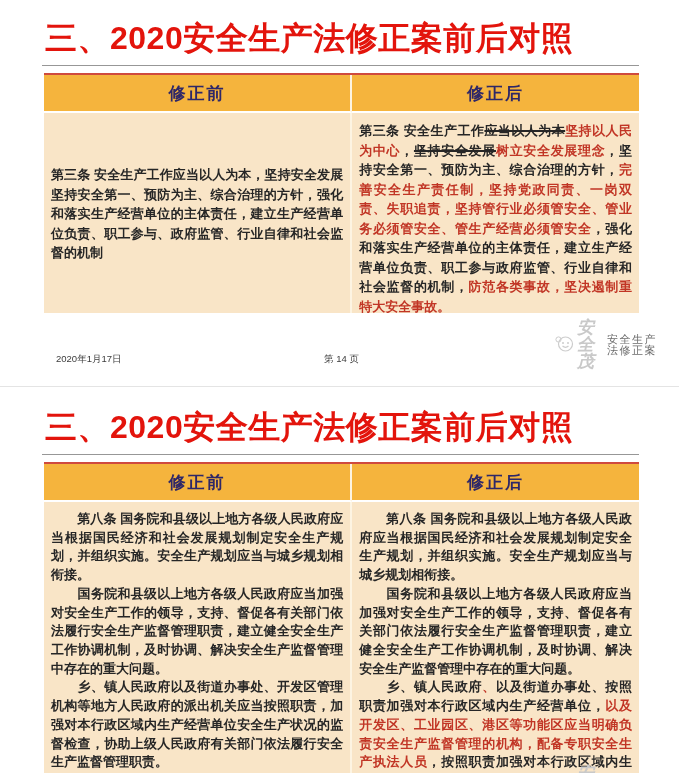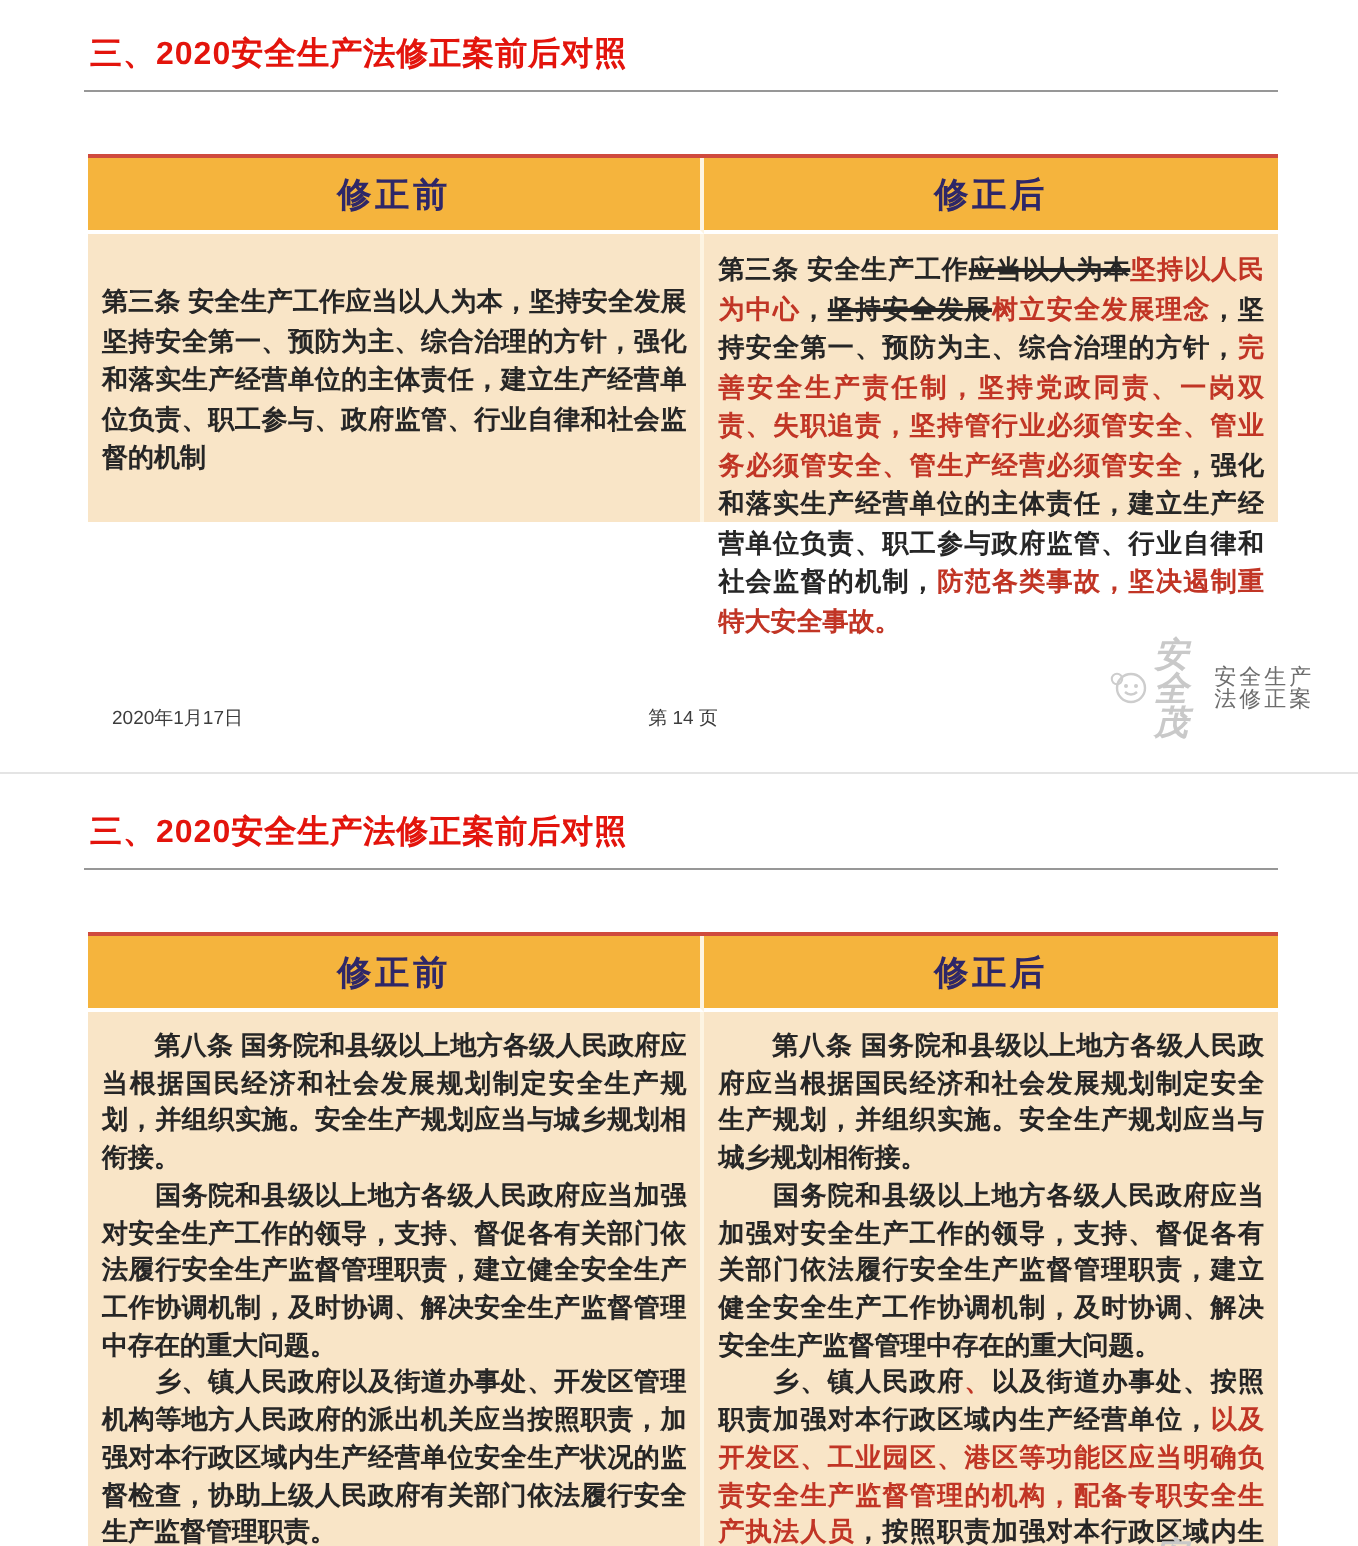--- a/index.html
+++ b/index.html
@@ -11,42 +11,42 @@
   body{
     width:679px;height:773px;overflow:hidden;
     font-family:"Liberation Sans",sans-serif;color:var(--body_text);
   }
   .slide{
     position:relative;height:386px;padding:16px 40px 20px 44px;
     display:flex;flex-direction:column;background:#fff;
   }
   .slide.s2{height:387px;border-top:1px solid #e4e4e4;padding-top:18px;}
   .title{
-    font-size:16px;line-height:1.25;font-weight:900;color:var(--title_red);
+    font-size:32px;line-height:1.25;font-weight:900;color:var(--title_red);
     letter-spacing:.5px;margin:2px 0 7px 1px;
   }
   .rule{border-top:1px solid #979797;margin:0 0 7px -2px;}
   .cmp-table{
-    display:flex;border-top:2px solid #cf4a3e;margin-top:24px;
+    display:flex;border-top:2px solid #cf4a3e;
   }
   .col{display:flex;flex-direction:column;}
   .col.before{width:51.8%;}
   .col.after{width:48.2%;}
   .col.before .th,.col.before .cell{border-right:2px solid #fdf4e2;}
   .th{
     height:38px;line-height:38px;background:var(--header_bg);
     color:var(--header_text);font-size:17px;font-weight:800;text-align:center;
     letter-spacing:2px;border-bottom:2px solid #fff;
   }
   .cell{
     background:var(--cell_bg);
     font-size:13px;line-height:1.5;font-weight:600;text-align:justify;
     padding:8px 7px 6px 7px;color:var(--body_text);
   }
-  .s1 .cell{height:144px;}
+  .s1 .cell{height:200px;}
   .s2 .cell{height:310px;line-height:1.44;}
   .cell.vcenter{display:flex;flex-direction:column;justify-content:center;}
   .cell p{margin:0;}
   .cell .red{color:var(--hl_red);font-weight:800;}
   .cell .strike{text-decoration:line-through;text-decoration-thickness:1.5px;}
   .footer{
     margin-top:auto;position:relative;height:14px;
     font-size:9.5px;color:#3c3c3c;
   }
   .footer .date{position:absolute;left:12px;bottom:0;}

